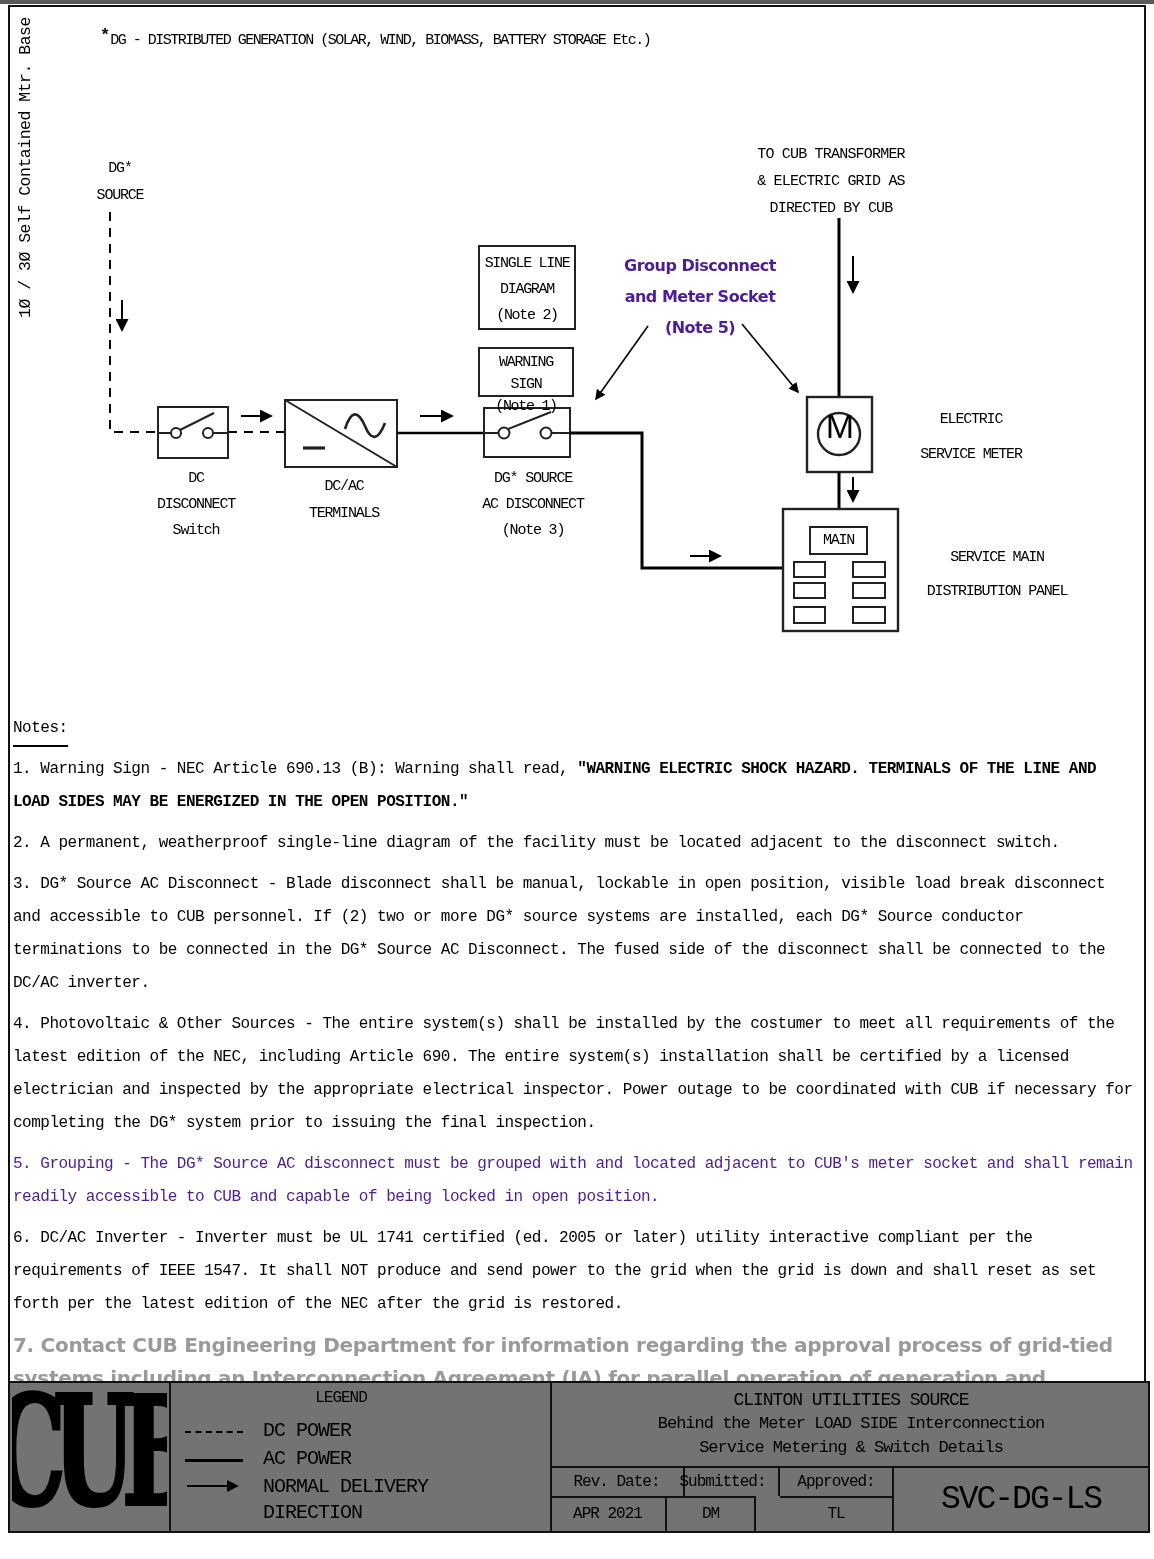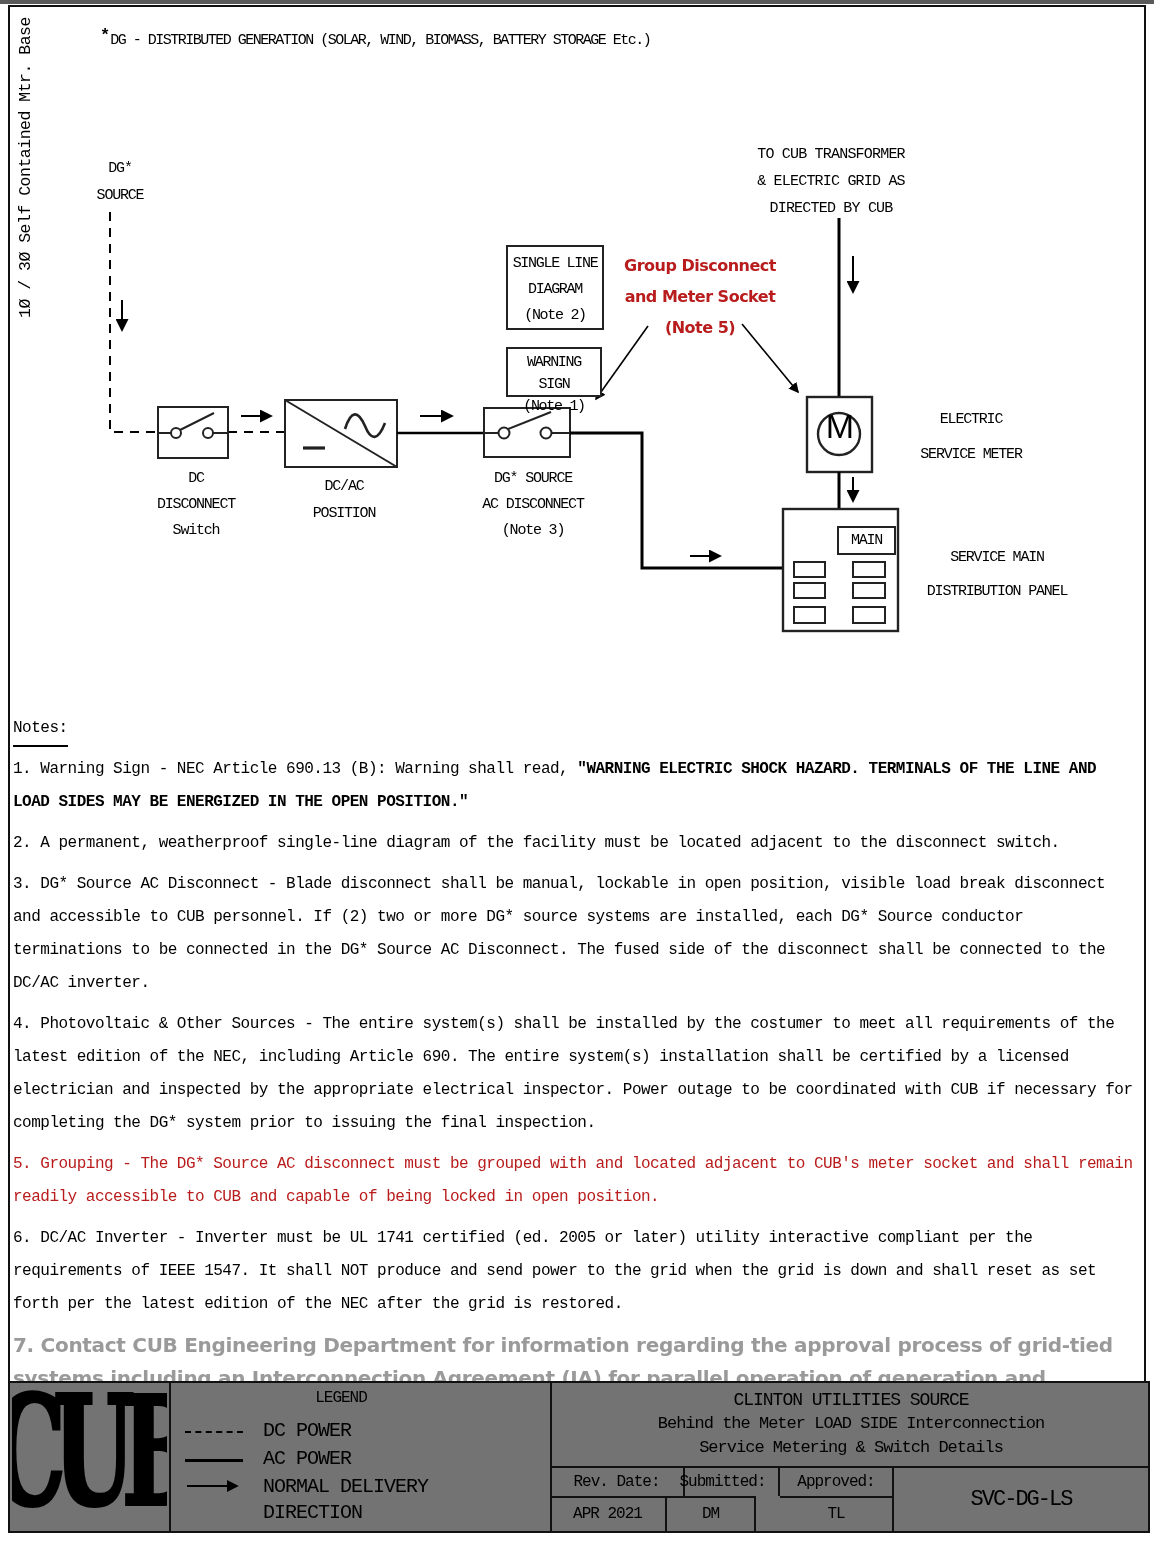--- a/index.html
+++ b/index.html
@@ -9,50 +9,50 @@
   .border{position:absolute;left:8px;top:5px;width:1138px;height:1524px;border:2px solid #111;box-sizing:border-box;}
   .vlabel{position:absolute;left:16px;top:318px;transform:rotate(-90deg);transform-origin:0 0;
           font-size:16.5px;letter-spacing:-0.5px;white-space:nowrap;}
   .topnote{position:absolute;left:100px;top:26px;font-size:15px;letter-spacing:-1.5px;white-space:nowrap;}
   .topnote .sup{font-size:17px;vertical-align:4px;font-weight:bold;letter-spacing:0;}
   svg.diag{position:absolute;left:0;top:0;}
   .lbl{position:absolute;font-size:15px;letter-spacing:-1.2px;text-align:center;line-height:26px;white-space:nowrap;}
   .lbl div{white-space:nowrap;}
   .ctr{transform:translateX(-50%);}
   .dbox{position:absolute;border:2px solid #222;box-sizing:border-box;text-align:center;
-        font-size:15px;letter-spacing:-1.3px;background:#fff;margin-left:28px;}
+        font-size:15px;letter-spacing:-1.3px;background:#fff;}
   .rednote{position:absolute;font-family:"DejaVu Sans",sans-serif;font-weight:bold;font-size:16px;
            letter-spacing:-0.5px;text-align:center;line-height:31px;transform:translateX(-50%);white-space:nowrap;}
   .meterM{font-family:"Liberation Sans",sans-serif;font-size:34px;}
   .notes{position:absolute;left:13px;top:712px;width:1128px;font-size:16px;letter-spacing:-0.5px;line-height:33px;}
   .notes p{margin:0 0 8px 0;}
   .notes .hd{display:inline-block;border-bottom:2px solid #000;padding-bottom:0px;margin-bottom:6px;}
   .bold{font-weight:bold;}
-  .red{color:#b91c1c;}
+  .red{color:#4c1d95;}
   .gray7{font-family:"DejaVu Sans",sans-serif;font-weight:bold;color:#9a9a9a;font-size:20px;letter-spacing:-0.3px;}
   
   .footer{position:absolute;left:8px;top:1381px;width:1142px;height:152px;border:2px solid #111;box-sizing:border-box;background:#737373;}
   .cell{position:absolute;box-sizing:border-box;}
   .v1{left:159px;top:0;bottom:0;width:0;border-left:2px solid #111;}
   .v2{left:540px;top:0;bottom:0;width:0;border-left:2px solid #111;}
   .legend{position:absolute;left:161px;top:0;width:399px;height:100%;}
   .legend .ttl{position:absolute;left:70px;top:6px;width:200px;text-align:center;font-size:16px;letter-spacing:-1px;}
   .legend .sym{position:absolute;left:14px;width:58px;}
   .legend .txt{position:absolute;left:92px;font-size:20px;letter-spacing:-1px;white-space:nowrap;}
   .dashline{border-top:2px dashed #000;height:0;}
   .solidline{border-top:3px solid #000;height:0;}
   .titlezone{position:absolute;left:542px;top:0;width:598px;height:83px;text-align:center;padding-top:5px;box-sizing:border-box;}
   .titlezone .t1{font-size:18px;letter-spacing:-1px;line-height:24px;}
   .titlezone .t2,.titlezone .t3{font-size:17px;letter-spacing:-1px;line-height:24px;}
   .rowlbl{position:absolute;top:83px;height:30px;border-top:2px solid #111;border-right:2px solid #111;
           text-align:center;font-size:16px;letter-spacing:-1px;line-height:28px;box-sizing:border-box;}
   .rowval{position:absolute;top:113px;height:37px;border-top:2px solid #111;border-right:2px solid #111;
           text-align:center;font-size:16px;letter-spacing:-1px;line-height:32px;box-sizing:border-box;}
   .svccell{position:absolute;left:884px;top:83px;right:0;bottom:0;border-top:2px solid #111;
-           display:flex;align-items:center;justify-content:center;font-size:22px;letter-spacing:-2px;}
+           display:flex;align-items:center;justify-content:center;font-size:33px;letter-spacing:-2px;}
   .logo{position:absolute;left:0;top:0;width:159px;height:100%;display:flex;align-items:center;justify-content:center;}
 </style>
 </head>
 <body>
 
 <div class="page">
   <div class="topstrip"></div>
   <div class="border"></div>
 
   <div class="vlabel">1Ø / 3Ø Self Contained Mtr. Base</div>
@@ -140,21 +140,21 @@
   </div>
 
   <div class="lbl ctr" style="left:196px;top:466px;">
     <div>DC</div>
       <div>DISCONNECT</div>
       <div>Switch</div>
   </div>
 
   <div class="lbl ctr" style="left:344px;top:473px;line-height:27px;">
     <div>DC/AC</div>
-      <div>POSITION</div>
+      <div>TERMINALS</div>
   </div>
 
   <div class="dbox" style="left:478px;top:245px;width:98px;height:85px;line-height:26px;padding-top:4px;">
     <div>SINGLE LINE</div>
       <div>DIAGRAM</div>
       <div>(Note 2)</div>
   </div>
 
   <div class="dbox" style="left:478px;top:347px;width:96px;height:50px;line-height:22px;padding-top:3px;">
     <div>WARNING SIGN</div>

